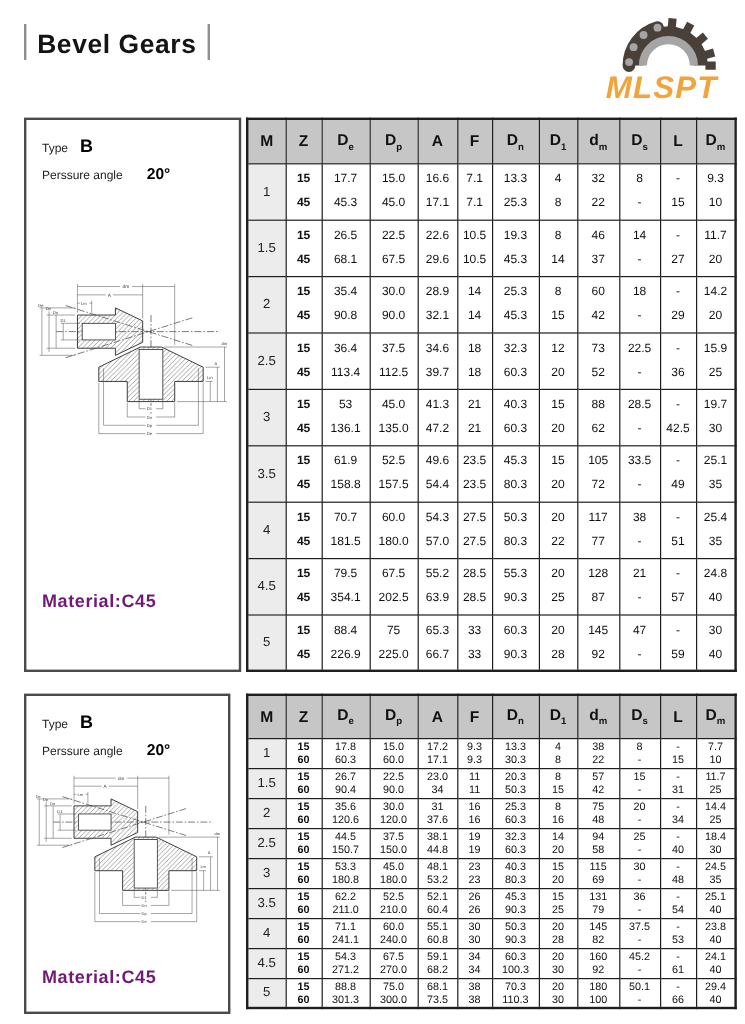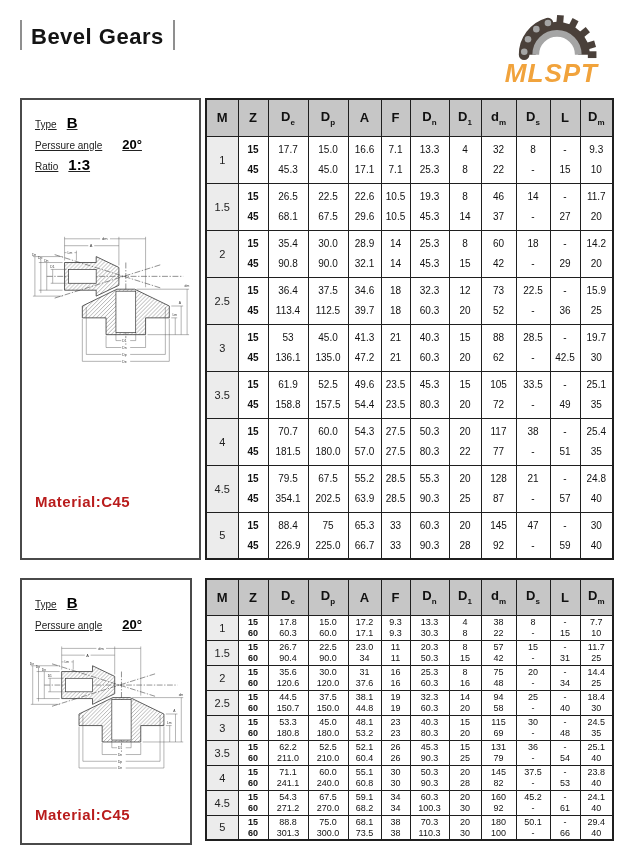--- a/index.html
+++ b/index.html
@@ -9,25 +9,25 @@
   
   .title-block{position:absolute;left:20px;top:20px;display:flex;align-items:flex-end;gap:9px;}
   .tbar{width:2px;height:30px;background:#8f8f8f;}
   .page-title{font-size:22px;font-weight:bold;margin:0;color:#141414;letter-spacing:.5px;}
   .logo{position:absolute;right:6px;top:4px;width:116px;height:82px;text-align:right;}
 
   
   .panel{position:absolute;left:20px;border:2px solid #4a4a4a;background:#fff;box-sizing:border-box;}
   #panel1{top:98px;width:181px;height:462px;}
   #panel2{top:578px;width:172px;height:267px;}
-  .spec{padding:12px 0 0 13px;font-size:10px;color:#222;line-height:1.5;text-decoration:underline;}
+  .spec{padding:12px 0 0 13px;font-size:10px;color:#222;line-height:1.5;}
   .spec .lbl{font-size:10px;color:#222;}
   .spec .v-big{font-size:15px;font-weight:bold;margin-left:10px;color:#000;}
   .spec .v-mid{font-size:13px;font-weight:bold;margin-left:20px;color:#000;}
-  .material{position:absolute;left:13px;font-size:15px;font-weight:bold;color:#b91c1c;letter-spacing:.5px;}
+  .material{position:absolute;left:13px;font-size:15px;font-weight:bold;color:#701a75;letter-spacing:.5px;}
   #panel1 .material{bottom:48px;}
   #panel2 .material{bottom:20px;}
   .drawing{position:absolute;}
   #panel1 .drawing{left:5px;top:132px;width:168px;height:148px;}
   #panel2 .drawing{left:3px;top:62px;width:164px;height:144px;}
 
   
   table.gear-table{border-collapse:collapse;table-layout:fixed;position:absolute;left:205px;width:407px;
                    background:#fff;border:2px solid #1f1f1f;}
   #table1{top:98px;font-size:10px;}
@@ -87,21 +87,20 @@
         <circle cx="50.6" cy="19.3" r="3.4"></circle>
       </g>
       <text x="6" y="80" font-family="Liberation Sans, sans-serif" font-size="27" font-weight="bold" font-style="italic" fill="#F1A33C" letter-spacing="1">MLSPT</text>
     </svg>
   </div>
 
   <div class="panel" id="panel1">
     <div class="spec">
       <div><span class="lbl">Type</span><span class="v-big">B</span></div>
       <div><span class="lbl">Perssure angle</span><span class="v-mid">20°</span></div>
-      <div><span class="lbl">Ratio</span><span class="v-big">1:3</span></div>
     </div>
 
     <div class="drawing">
       <svg viewBox="0 0 170 148" width="100%" height="100%">
         <defs>
           <pattern id="hatchA" patternUnits="userSpaceOnUse" width="4" height="4">
             <path d="M0,4 L4,0" stroke="#666" stroke-width="0.5"></path>
           </pattern>
         </defs>
 

